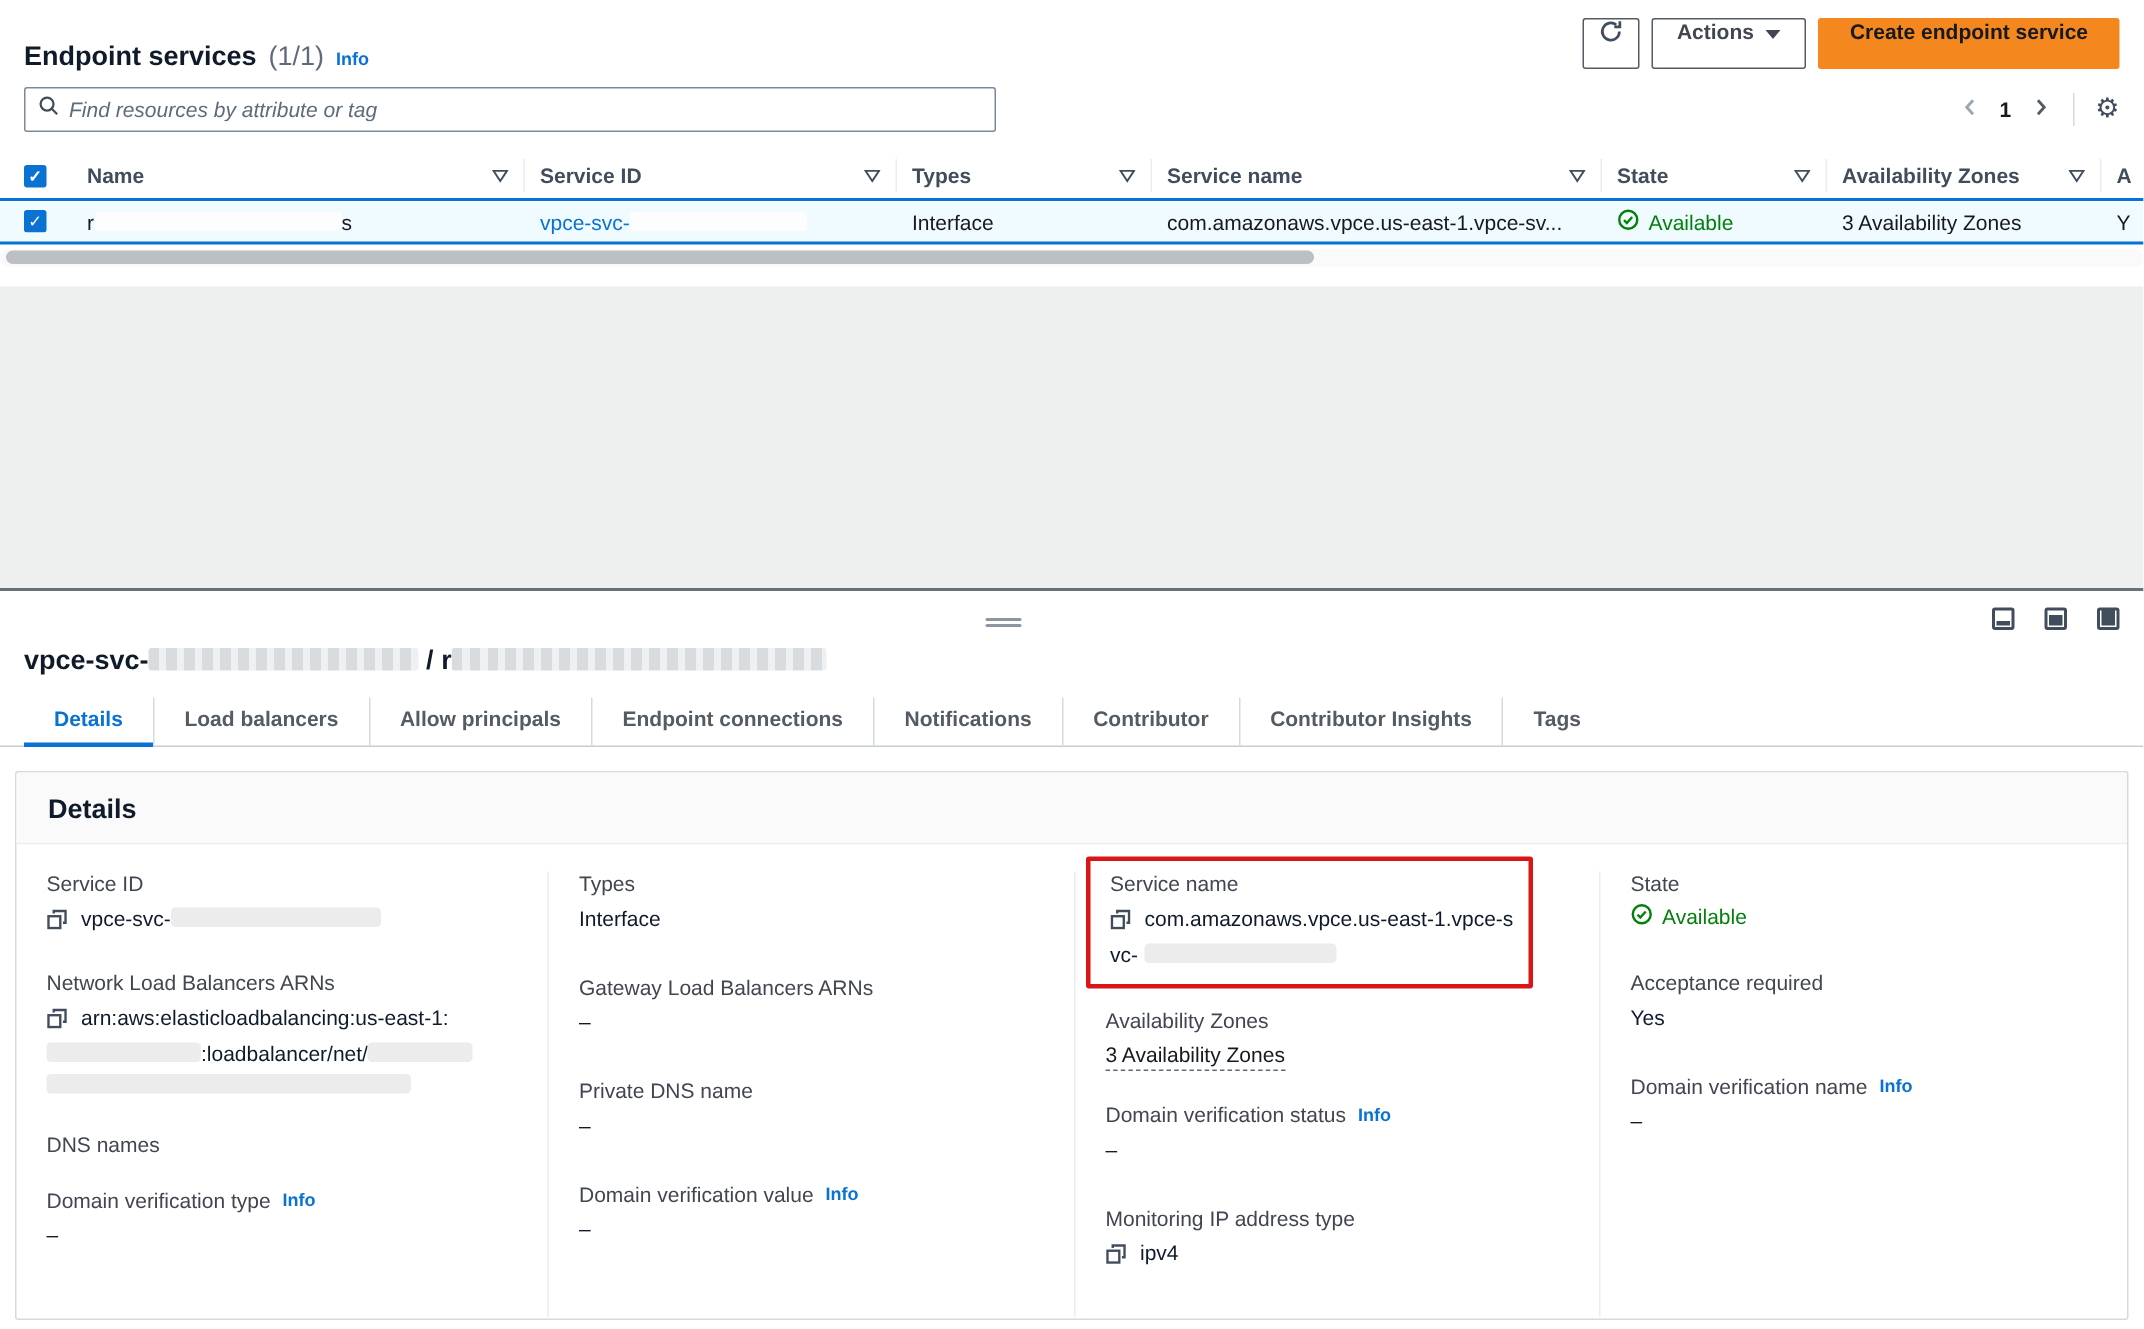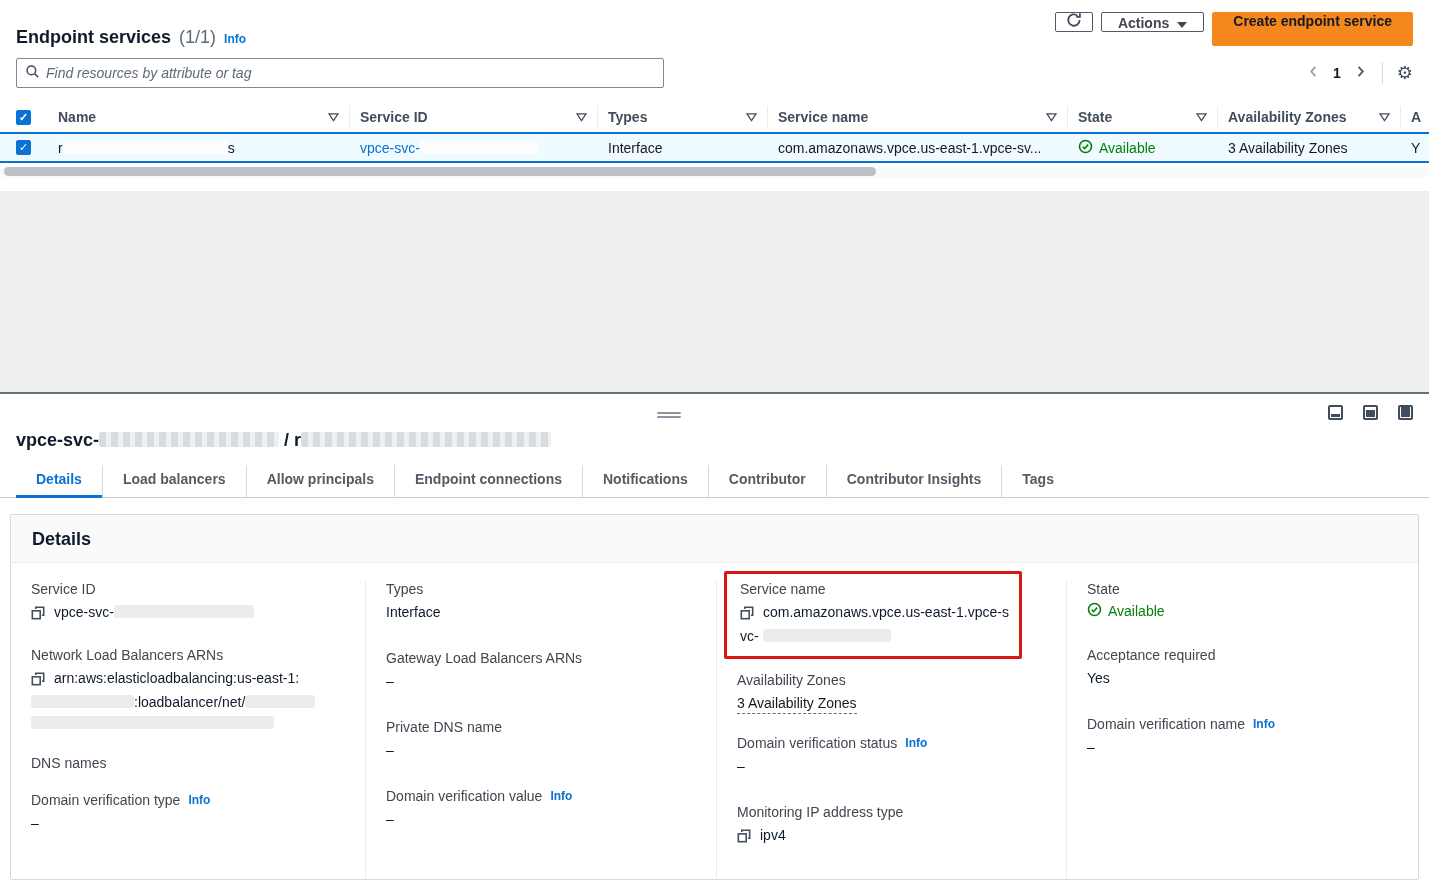--- a/index.html
+++ b/index.html
@@ -9,24 +9,24 @@
   .redact.ghost { background:repeating-linear-gradient(90deg,#d9dcdf 0 7px,#eef0f1 7px 12px); height:15px; border-radius:2px; }
 
   
   .top { height:392px; display:flex; flex-direction:column; background:#fff; }
   .page-header { display:flex; justify-content:space-between; align-items:flex-start; padding:12px 16px 0 16px; }
   .title-group { display:flex; align-items:baseline; gap:8px; padding-top:2px;margin-top:13px; }
   .page-title { font-size:18px; font-weight:700; color:#0f1b2a; }
   .counter { font-size:18px; font-weight:400; color:#5f6b7a; }
   .info-link { font-size:12px; font-weight:700; color:#0972d3; cursor:pointer; }
   .header-buttons { display:flex; gap:8px; }
-  .btn { height:20px; border:1px solid #545b64; border-radius:2px; background:#fff; display:flex; align-items:flex-end; justify-content:center; font-size:14px; font-weight:700; color:#424650; cursor:pointer; }
+  .btn { height:34px; border:1px solid #545b64; border-radius:2px; background:#fff; display:flex; align-items:flex-start; justify-content:center; font-size:14px; font-weight:700; color:#424650; cursor:pointer; }
   .btn-icon { width:38px; }
   .btn-actions { padding:0 16px; gap:8px; }
-  .btn-primary { background:#f5871f; border-color:#f5871f; color:#16191f; padding:16px 20px; }
+  .btn-primary { background:#f5871f; border-color:#f5871f; color:#16191f; padding:0 20px; }
 
   .controls-row { display:flex; align-items:center; justify-content:space-between; padding:10px 16px 0 16px; }
   .search-box { width:648px; height:30px; border:1px solid #7d8998; border-radius:2px; background:#fff; display:flex; align-items:center; padding:12px 8px; gap:6px; }
   .search-box input { border:none; outline:none; flex:1; font-size:14px; font-style:italic; color:#414d5c; font-family:"Liberation Sans", sans-serif; background:transparent; }
   .search-box input::placeholder { color:#5f6b7a; font-style:italic; }
   .pagination { display:flex; align-items:center; gap:10px; }
   .page-num { font-size:14px; font-weight:700; color:#16191f; padding:0 2px; }
   .pg-btn { background:none; border:none; cursor:pointer; display:flex; align-items:center; }
   .pg-divider { width:1px; height:22px; background:#d5dbdb; margin:0 4px; }
   .gear { font-family:"DejaVu Sans", sans-serif; font-size:18px; color:#414d5c; cursor:pointer; line-height:1; }

